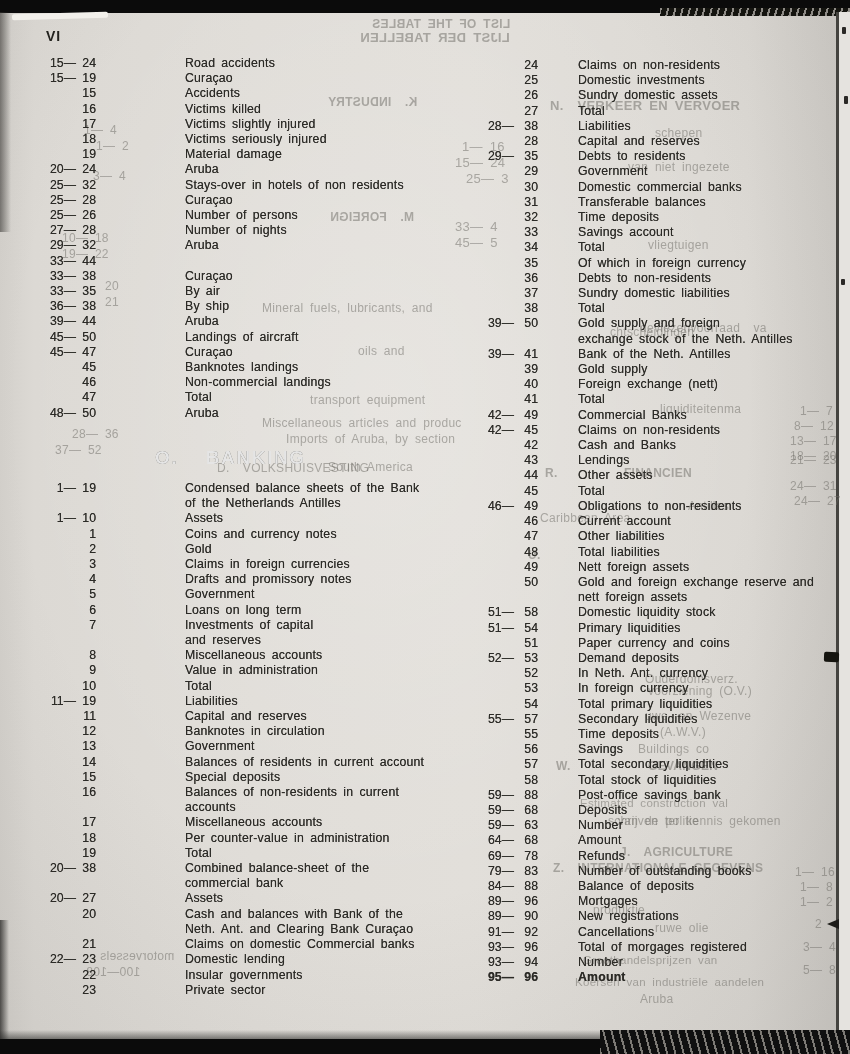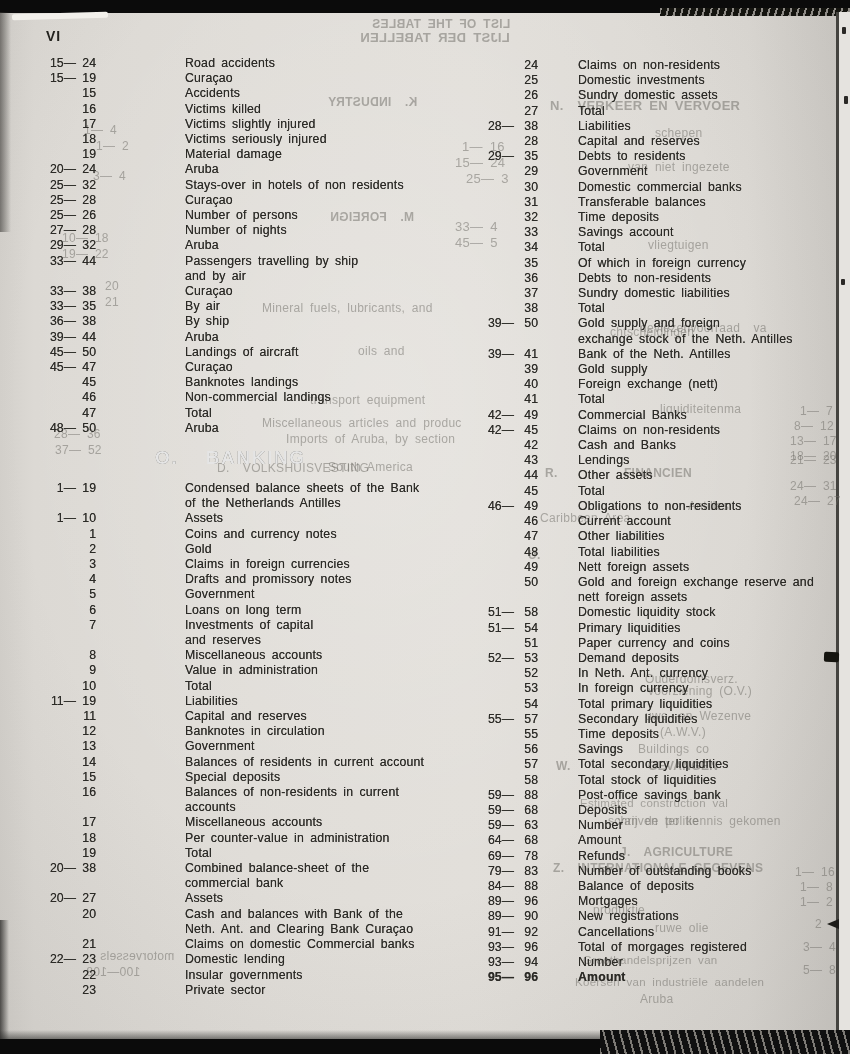--- a/index.html
+++ b/index.html
@@ -91,21 +91,21 @@
       <span class="ghost mir" style="left: 360px; top: 31px; font-size: 13px; font-weight: 700;">LIJST DER TABELLEN</span>
       <span class="ghost mir" style="left: 328px; top: 96px; font-weight: 700;">K.  INDUSTRY</span>
       <span class="ghost mir" style="left: 330px; top: 211px; font-weight: 700;">M.  FOREIGN</span>
       <span class="ghost" style="left: 84px; top: 124px;">1— 4</span>
       <span class="ghost" style="left: 96px; top: 140px;">1— 2</span>
       <span class="ghost" style="left: 93px; top: 170px;">3— 4</span>
       <span class="ghost" style="left: 62px; top: 232px;">10— 18</span>
       <span class="ghost" style="left: 62px; top: 248px;">19— 22</span>
       <span class="ghost" style="left: 105px; top: 280px;">20</span>
       <span class="ghost" style="left: 105px; top: 296px;">21</span>
-      <span class="ghost" style="left: 54px; top: 428px;">28— 36</span>
+      <span class="ghost" style="left: 72px; top: 428px;">28— 36</span>
       <span class="ghost" style="left: 55px; top: 444px;">37— 52</span>
       <span class="ghost" style="left: 550px; top: 99px; font-size: 13px; font-weight: 700;">N.  VERKEER EN VERVOER</span>
       <span class="ghost" style="left: 655px; top: 127px;">schepen</span>
       <span class="ghost" style="left: 628px; top: 161px;">van niet ingezete</span>
       <span class="ghost" style="left: 648px; top: 239px;">vliegtuigen</span>
       <span class="ghost" style="left: 462px; top: 140px; font-size: 13px;">1— 16</span>
       <span class="ghost" style="left: 455px; top: 156px; font-size: 13px;">15— 24</span>
       <span class="ghost" style="left: 466px; top: 172px; font-size: 13px;">25— 3</span>
       <span class="ghost" style="left: 455px; top: 220px; font-size: 13px;">33— 4</span>
       <span class="ghost" style="left: 455px; top: 236px; font-size: 13px;">45— 5</span>
@@ -221,22 +221,20 @@
         <span class="lbl">Number of nights</span>
       </div>
       <div class="row">
         <span class="n1">29—</span>
         <span class="n2">32</span>
         <span class="lbl">Aruba</span>
       </div>
       <div class="row">
         <span class="n1">33—</span>
         <span class="n2">44</span>
-        <span class="lbl">Passengers travelling by ship
-and by air</span>
       </div>
       <div class="row">
         <span class="n1">33—</span>
         <span class="n2">38</span>
         <span class="lbl">Curaçao</span>
       </div>
       <div class="row">
         <span class="n1">33—</span>
         <span class="n2">35</span>
         <span class="lbl">By air</span>

